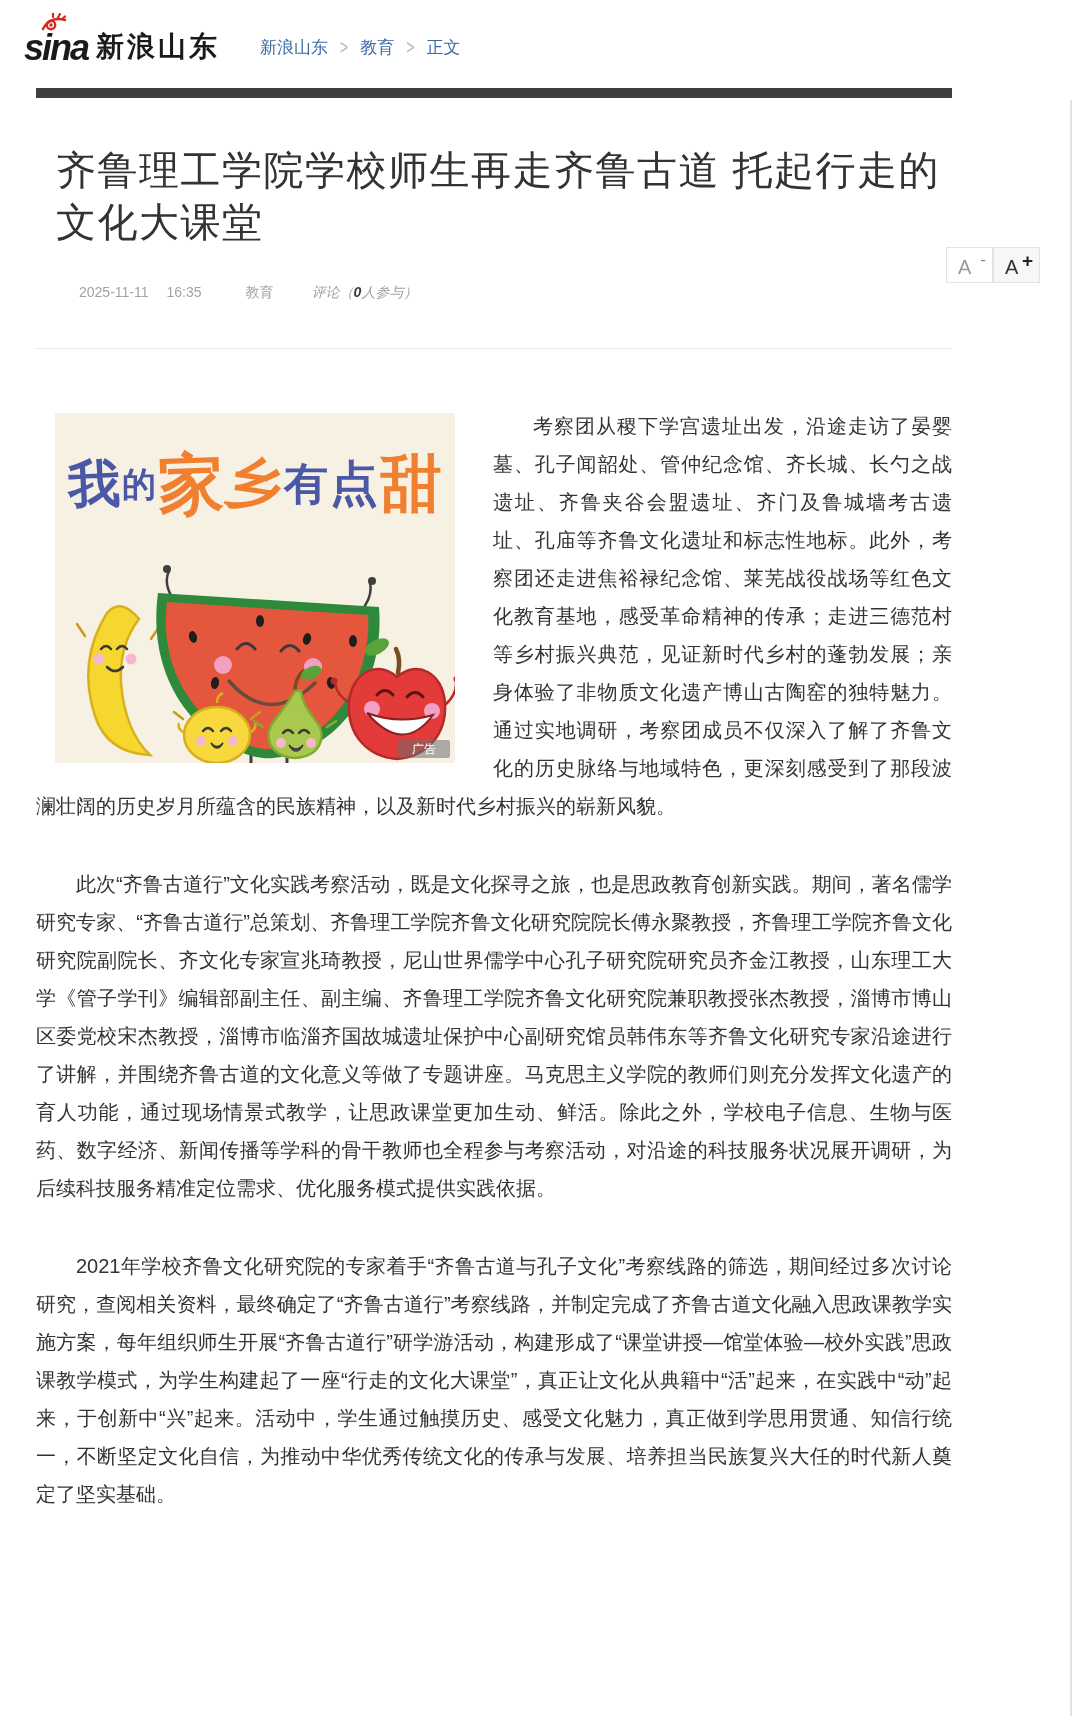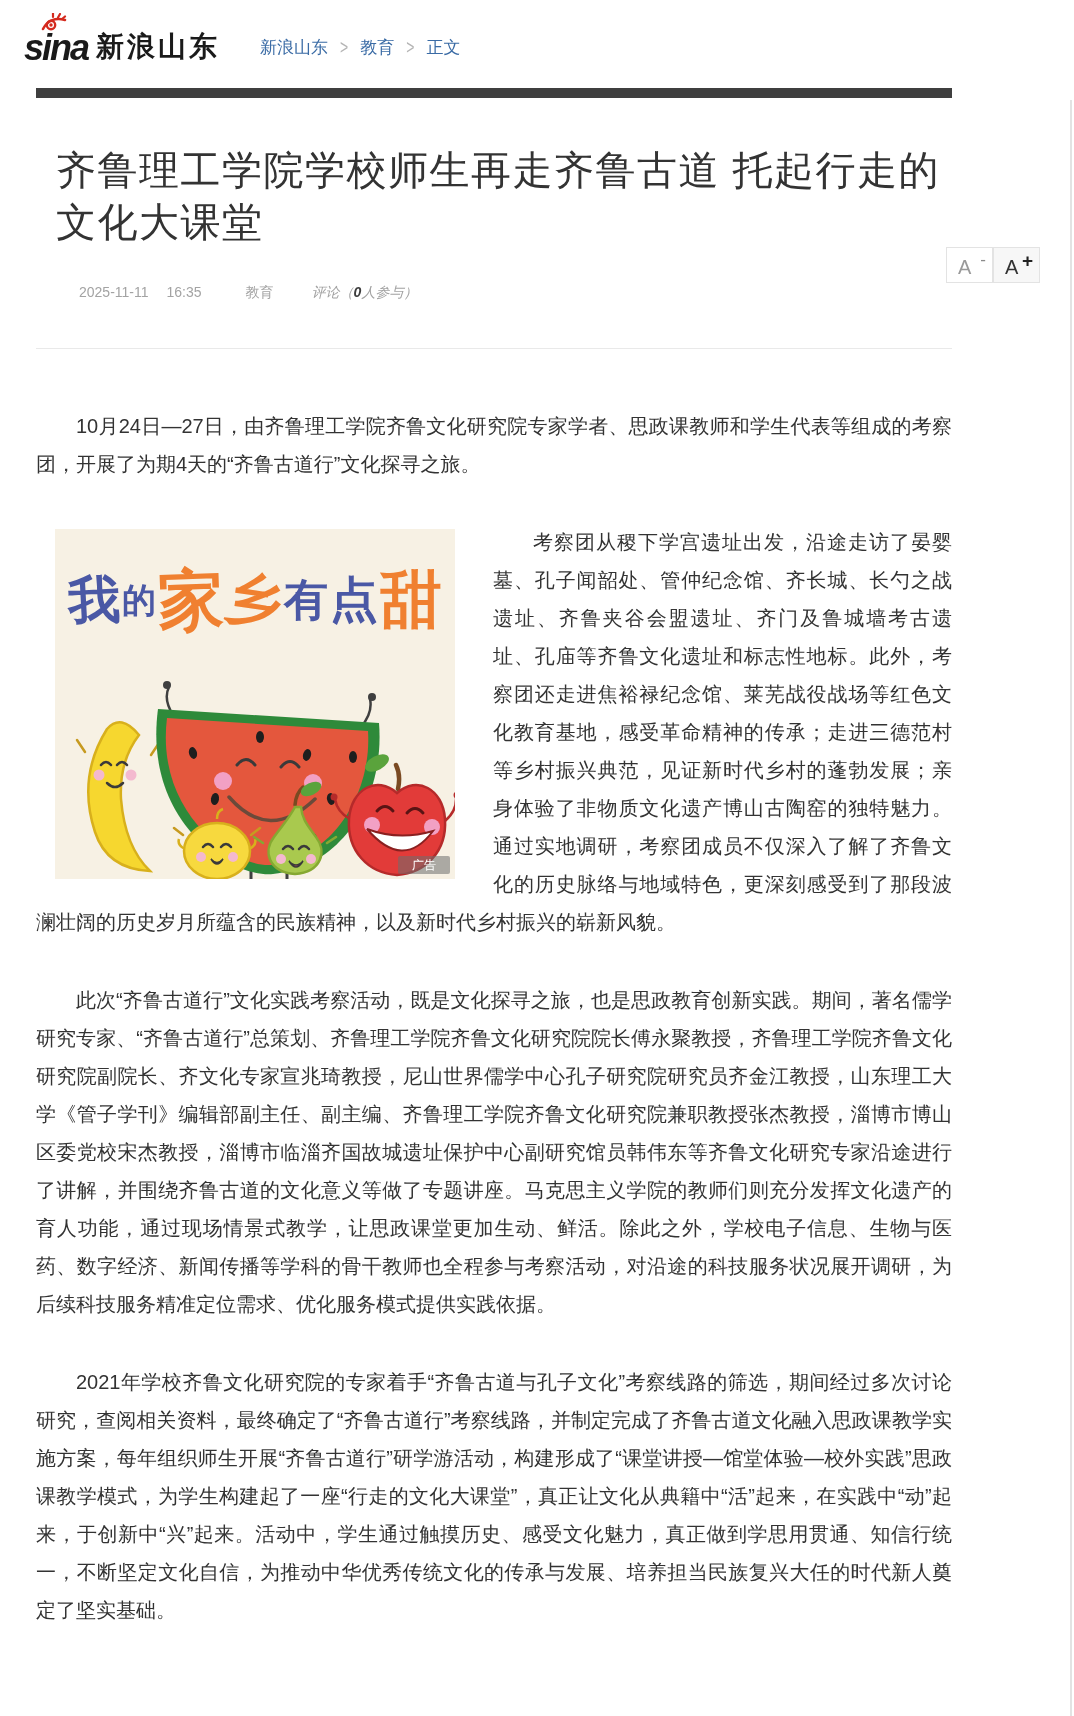--- a/index.html
+++ b/index.html
@@ -98,21 +98,20 @@
       <span class="sign">-</span>
     </button>
     <button class="font-btn btn-inc">
       <span class="letter">A</span>
       <span class="sign">+</span>
     </button>
   </div>
 
   <main class="article-body">
 
-    <p class="para">10月24日—27日，由齐鲁理工学院齐鲁文化研究院专家学者、思政课教师和学生代表等组成的考察团，开展了为期4天的“齐鲁古道行”文化探寻之旅。</p>
 
     <div class="para">
       <figure class="ad-figure" style="margin-top:6px;margin-bottom:10px;margin-left:19px;margin-right:38px;">
         <div class="ad-title">
             <span style="color: rgb(74, 88, 165); font-size: 52px; transform: rotate(-3deg);">我</span>
             <span style="color: rgb(74, 88, 165); font-size: 34px; transform: rotate(0deg);">的</span>
             <span style="color: rgb(240, 128, 48); font-size: 66px; transform: rotate(-2deg);">家</span>
             <span style="color: rgb(240, 128, 48); font-size: 56px; transform: rotate(10deg);">乡</span>
             <span style="color: rgb(74, 88, 165); font-size: 44px; transform: rotate(0deg);">有</span>
             <span style="color: rgb(74, 88, 165); font-size: 48px; transform: rotate(0deg);">点</span>

